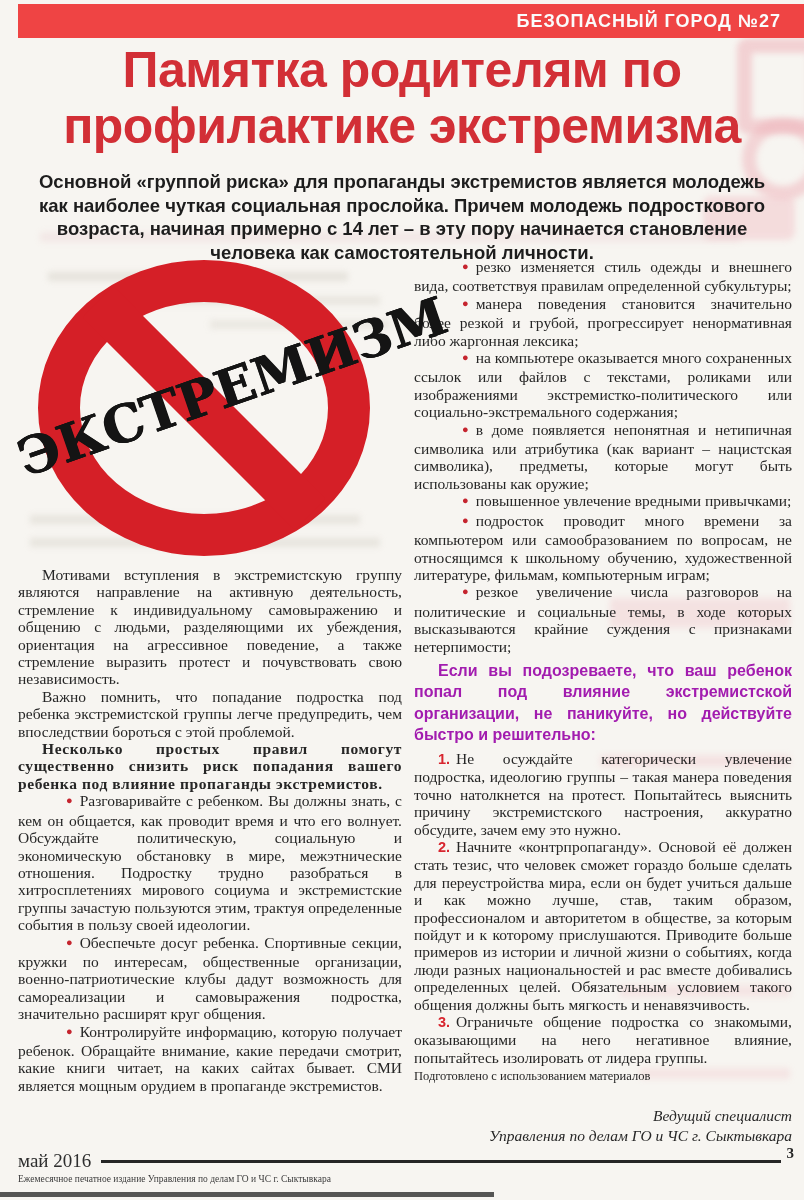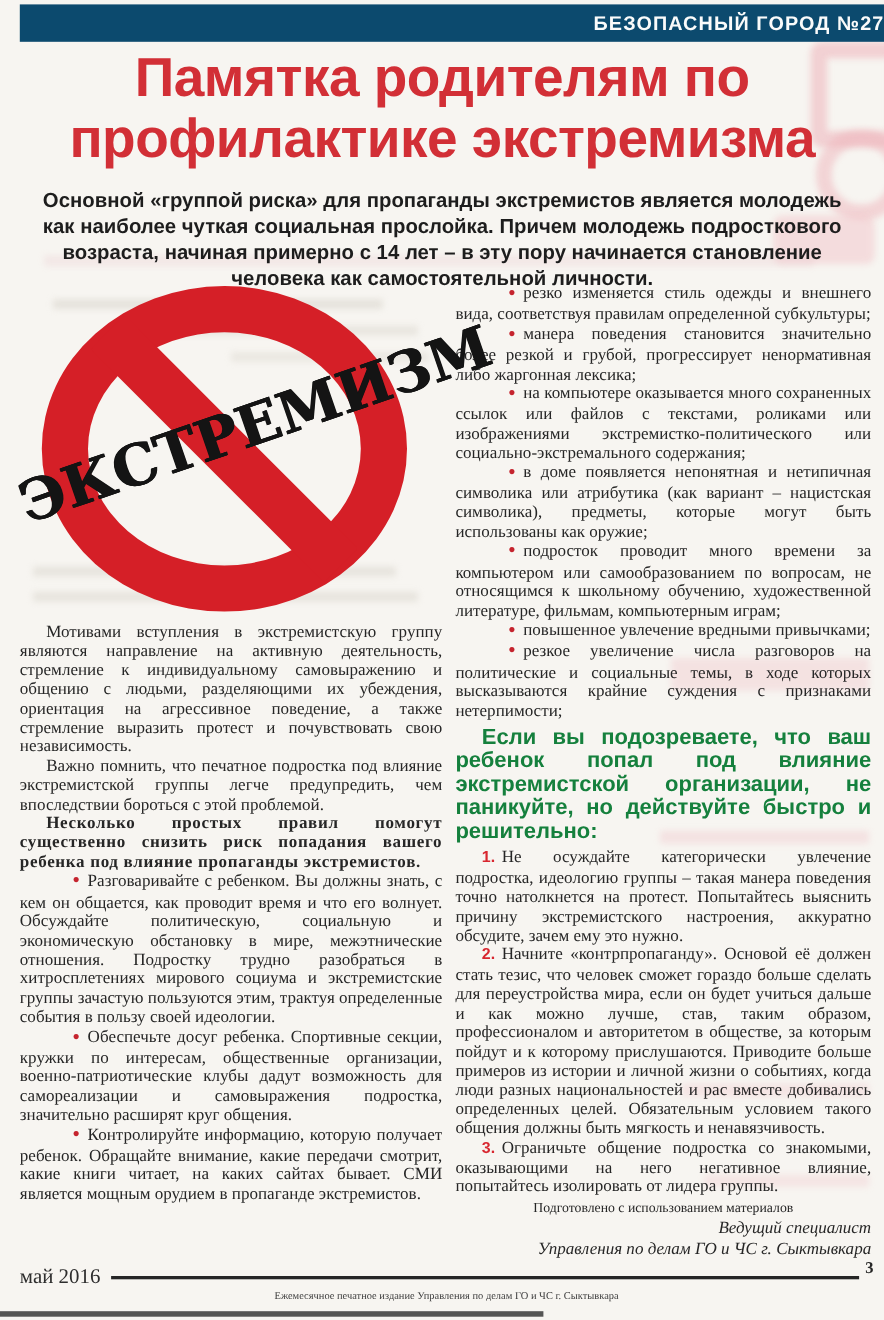--- a/index.html
+++ b/index.html
@@ -16,22 +16,22 @@
   .g6{left:150px;top:296px;width:230px;height:9px;background:#dbd7ce;opacity:.5;}
   .g7{left:210px;top:320px;width:180px;height:9px;background:#dbd7ce;opacity:.45;}
   .g8{left:30px;top:515px;width:330px;height:9px;background:#d8d4cb;opacity:.5;}
   .g9{left:30px;top:538px;width:350px;height:9px;background:#d8d4cb;opacity:.5;}
   .g10{left:610px;top:598px;width:180px;height:30px;background:#f0c6cb;opacity:.4;}
   .g11{left:600px;top:755px;width:190px;height:12px;background:#f0c6cb;opacity:.4;}
   .g12{left:620px;top:985px;width:170px;height:12px;background:#f0c6cb;opacity:.35;}
   .g13{left:640px;top:1068px;width:150px;height:11px;background:#f0c6cb;opacity:.35;}
 
   
-  .masthead{position:absolute;top:4px;left:18px;right:0;height:34px;background:#0c4a6e;
-            text-align:right;line-height:34px;padding-right:0;box-sizing:border-box;
+  .masthead{position:absolute;top:4px;left:18px;right:0;height:34px;background:#ef4444;
+            text-align:right;line-height:34px;padding-right:23px;box-sizing:border-box;
             font-family:"Liberation Sans",sans-serif;font-weight:bold;font-size:18px;
             color:#fafbfb;letter-spacing:1px;}
 
   
   .title{position:absolute;top:42px;left:0;width:100%;margin:0;text-align:center;
          font-family:"Liberation Sans",sans-serif;font-weight:bold;color:#d22f36;
          font-size:50px;line-height:56px;letter-spacing:-0.5px;}
   .tl{display:block;}
   .intro{position:absolute;top:170px;left:26px;right:26px;margin:0;text-align:center;
          font-family:"Liberation Sans",sans-serif;font-weight:bold;font-size:18.5px;
@@ -41,42 +41,42 @@
   .cols{position:absolute;top:258px;left:18px;right:12px;display:flex;gap:12px;}
   .left{width:384px;flex:none;}
   .right{flex:1;min-width:0;}
 
   .p{margin:0;text-indent:24px;text-align:justify;font-size:15.5px;line-height:17.4px;}
   .bold{font-weight:bold;}
   .sp{letter-spacing:0.6px;}
   .dot{color:#c5242e;font-size:11px;display:inline-block;transform:translateY(-2px);margin-right:7px;}
   .num{font-weight:bold;color:#d8262f;margin-right:6px;font-family:"Liberation Sans",sans-serif;font-size:14.5px;}
   .alert{margin:5px 0 4px;font-family:"Liberation Sans",sans-serif;font-weight:bold;
-         font-size:20px;line-height:21.5px;color:#15803d;text-align:justify;text-indent:24px;}
-  .credit{margin:3px 0 0;text-align:center;font-size:12.5px;line-height:15px;}
+         font-size:16px;line-height:21.5px;color:#a21caf;text-align:justify;text-indent:24px;}
+  .credit{margin:3px 0 0;text-align:left;font-size:12.5px;line-height:15px;}
   .sig{margin:0;text-align:right;font-style:italic;font-size:15.5px;line-height:19.5px;}
-  .sig.first{margin-top:1px;}
+  .sig.first{margin-top:22px;}
 
   
   .sign{position:relative;width:384px;height:303px;margin-bottom:5px;}
   .ring{position:absolute;left:20px;top:2px;width:332px;height:296px;
         border:42px solid #d51f27;border-radius:50%;box-sizing:border-box;}
   .slash{position:absolute;left:36px;top:128px;width:300px;height:44px;
          background:#d51f27;transform:rotate(45deg);border-radius:3px;}
   .word{position:absolute;left:2px;top:176px;transform:rotate(-19deg);transform-origin:0 50%;
         font-family:"DejaVu Serif",serif;font-weight:bold;font-size:52px;line-height:1;
         color:#141414;white-space:nowrap;text-shadow:0.5px 0 #141414,-0.5px 0 #141414;}
 
   
   .footer{position:absolute;left:18px;right:10px;top:1150px;}
   .frow{display:flex;align-items:center;}
   .fdate{font-size:19px;color:#2e2e2e;}
   .frule{flex:1;height:3px;background:#262626;margin:0 6px 0 10px;}
   .fpage{font-size:15px;font-weight:bold;transform:translateY(-8px);}
-  .fpub{text-align:center;font-size:9.5px;color:#3c3c3c;margin-top:2px;}
+  .fpub{text-align:left;font-size:9.5px;color:#3c3c3c;margin-top:2px;}
   .bottom-line{position:absolute;left:0;bottom:3px;width:494px;height:5px;background:#383838;opacity:.85;}
 </style>
 </head>
 <body>
 
 <div class="page">
 
   <div class="g g1"></div>
   <div class="g g2"></div>
   <div class="g g3"></div>
@@ -105,36 +105,36 @@
   <div class="cols">
 
     <div class="left">
       <div class="sign">
         <div class="ring"></div>
         <div class="slash"></div>
         <div class="word">ЭКСТРЕМИЗМ</div>
       </div>
 
       <p class="p">Мотивами вступления в экстремистскую группу являются направление на активную деятельность, стремление к индивидуальному самовыражению и общению с людьми, разделяющими их убеждения, ориентация на агрессивное поведение, а также стремление выразить протест и почувствовать свою независимость.</p>
-      <p class="p">Важно помнить, что печатное подростка под влияние экстремистской группы легче предупредить, чем впоследствии бороться с этой проблемой.</p>
+      <p class="p">Важно помнить, что попадание подростка под ребенка экстремистской группы легче предупредить, чем впоследствии бороться с этой проблемой.</p>
       <p class="p bold sp">Несколько простых правил помогут существенно снизить риск попадания вашего ребенка под влияние пропаганды экстремистов.</p>
 
       <p class="p"><span class="dot">●</span><span>Разговаривайте с ребенком. Вы должны знать, с кем он общается, как проводит время и что его волнует. Обсуждайте политическую, социальную и экономическую обстановку в мире, межэтнические отношения. Подростку трудно разобраться в хитросплетениях мирового социума и экстремистские группы зачастую пользуются этим, трактуя определенные события в пользу своей идеологии.</span></p>
       <p class="p"><span class="dot">●</span><span>Обеспечьте досуг ребенка. Спортивные секции, кружки по интересам, общественные организации, военно-патриотические клубы дадут возможность для самореализации и самовыражения подростка, значительно расширят круг общения.</span></p>
       <p class="p"><span class="dot">●</span><span>Контролируйте информацию, которую получает ребенок. Обращайте внимание, какие передачи смотрит, какие книги читает, на каких сайтах бывает. СМИ является мощным орудием в пропаганде экстремистов.</span></p>
 
     </div>
 
     <div class="right">
       <p class="p"><span class="dot">●</span><span>резко изменяется стиль одежды и внешнего вида, соответствуя правилам определенной субкультуры;</span></p>
       <p class="p"><span class="dot">●</span><span>манера поведения становится значительно более резкой и грубой, прогрессирует ненормативная либо жаргонная лексика;</span></p>
       <p class="p"><span class="dot">●</span><span>на компьютере оказывается много сохраненных ссылок или файлов с текстами, роликами или изображениями экстремистко-политического или социально-экстремального содержания;</span></p>
       <p class="p"><span class="dot">●</span><span>в доме появляется непонятная и нетипичная символика или атрибутика (как вариант – нацистская символика), предметы, которые могут быть использованы как оружие;</span></p>
+      <p class="p"><span class="dot">●</span><span>повышенное увлечение вредными привычками;</span></p>
       <p class="p"><span class="dot">●</span><span>подросток проводит много времени за компьютером или самообразованием по вопросам, не относящимся к школьному обучению, художественной литературе, фильмам, компьютерным играм;</span></p>
-      <p class="p"><span class="dot">●</span><span>повышенное увлечение вредными привычками;</span></p>
       <p class="p"><span class="dot">●</span><span>резкое увеличение числа разговоров на политические и социальные темы, в ходе которых высказываются крайние суждения с признаками нетерпимости;</span></p>
 
       <p class="alert">Если вы подозреваете, что ваш ребенок попал под влияние экстремистской организации, не паникуйте, но действуйте быстро и решительно:</p>
 
       <p class="p"><span class="num">1.</span><span>Не осуждайте категорически увлечение подростка, идеологию группы – такая манера поведения точно натолкнется на протест. Попытайтесь выяснить причину экстремистского настроения, аккуратно обсудите, зачем ему это нужно.</span></p>
       <p class="p"><span class="num">2.</span><span>Начните «контрпропаганду». Основой её должен стать тезис, что человек сможет гораздо больше сделать для переустройства мира, если он будет учиться дальше и как можно лучше, став, таким образом, профессионалом и авторитетом в обществе, за которым пойдут и к которому прислушаются. Приводите больше примеров из истории и личной жизни о событиях, когда люди разных национальностей и рас вместе добивались определенных целей. Обязательным условием такого общения должны быть мягкость и ненавязчивость.</span></p>
       <p class="p"><span class="num">3.</span><span>Ограничьте общение подростка со знакомыми, оказывающими на него негативное влияние, попытайтесь изолировать от лидера группы.</span></p>
 
       <p class="credit">Подготовлено с использованием материалов</p>
 

